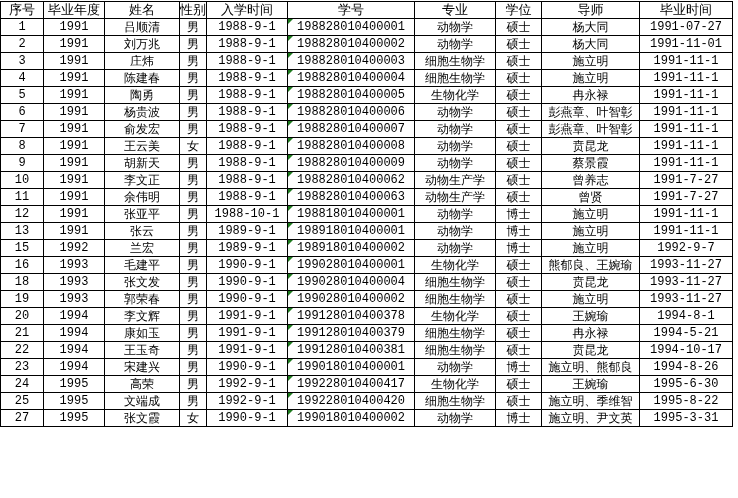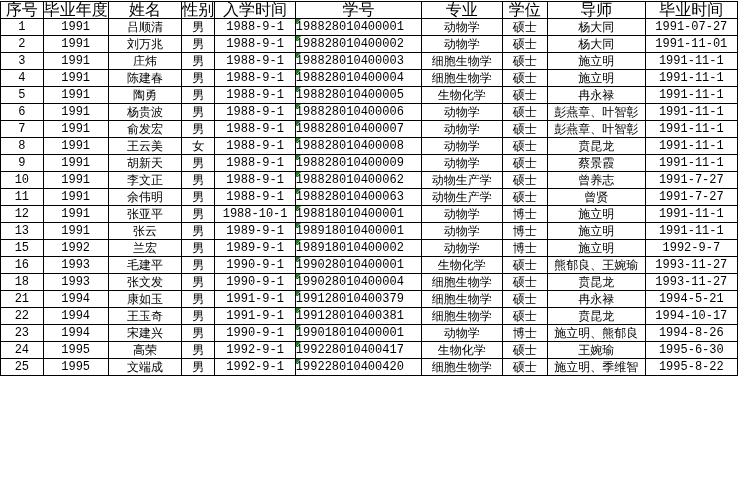--- a/index.html
+++ b/index.html
@@ -30,29 +30,29 @@
       height: 16px;
       padding: 0;
       line-height: 16px;
       text-align: center;
       white-space: nowrap;
       overflow: hidden;
       font-weight: normal;
       position: relative;
     }
     th {
-      font-size: 16px;
+      font-size: 13px;
       margin-top: 24px;
     }
     td.num, td.date, td.sid {
       font-family: "Liberation Mono", "DejaVu Sans Mono", monospace;
       font-size: 12px;
     }
     td.sid {
-      text-align: left;
+      text-align: center;
     }
     .tri {
       position: absolute;
       left: 0;
       top: 0;
       width: 0;
       height: 0;
       border-top: 5px solid #1e7b1e;
       border-right: 5px solid transparent;
     }
@@ -275,20 +275,44 @@
           <td>张文发</td>
           <td>男</td>
           <td class="date">1990-9-1</td>
           <td class="sid"><span class="tri"></span><span>199028010400004</span></td>
           <td>细胞生物学</td>
           <td>硕士</td>
           <td>贲昆龙</td>
           <td class="date">1993-11-27</td>
         </tr>
         <tr>
+          <td class="num">19</td>
+          <td class="num">1993</td>
+          <td>郭荣春</td>
+          <td>男</td>
+          <td class="date">1990-9-1</td>
+          <td class="sid"><span class="tri"></span><span>199028010400002</span></td>
+          <td>细胞生物学</td>
+          <td>硕士</td>
+          <td>施立明</td>
+          <td class="date">1993-11-27</td>
+        </tr>
+        <tr>
+          <td class="num">20</td>
+          <td class="num">1994</td>
+          <td>李文辉</td>
+          <td>男</td>
+          <td class="date">1991-9-1</td>
+          <td class="sid"><span class="tri"></span><span>199128010400378</span></td>
+          <td>生物化学</td>
+          <td>硕士</td>
+          <td>王婉瑜</td>
+          <td class="date">1994-8-1</td>
+        </tr>
+        <tr>
           <td class="num">21</td>
           <td class="num">1994</td>
           <td>康如玉</td>
           <td>男</td>
           <td class="date">1991-9-1</td>
           <td class="sid"><span class="tri"></span><span>199128010400379</span></td>
           <td>细胞生物学</td>
           <td>硕士</td>
           <td>冉永禄</td>
           <td class="date">1994-5-21</td>
@@ -333,16 +357,28 @@
           <td class="num">25</td>
           <td class="num">1995</td>
           <td>文端成</td>
           <td>男</td>
           <td class="date">1992-9-1</td>
           <td class="sid"><span class="tri"></span><span>199228010400420</span></td>
           <td>细胞生物学</td>
           <td>硕士</td>
           <td>施立明、季维智</td>
           <td class="date">1995-8-22</td>
+        </tr>
+        <tr>
+          <td class="num">27</td>
+          <td class="num">1995</td>
+          <td>张文霞</td>
+          <td>女</td>
+          <td class="date">1990-9-1</td>
+          <td class="sid"><span class="tri"></span><span>199018010400002</span></td>
+          <td>动物学</td>
+          <td>博士</td>
+          <td>施立明、尹文英</td>
+          <td class="date">1995-3-31</td>
         </tr>
       </tbody>
   </table>
 </div>
 
 </body></html>

